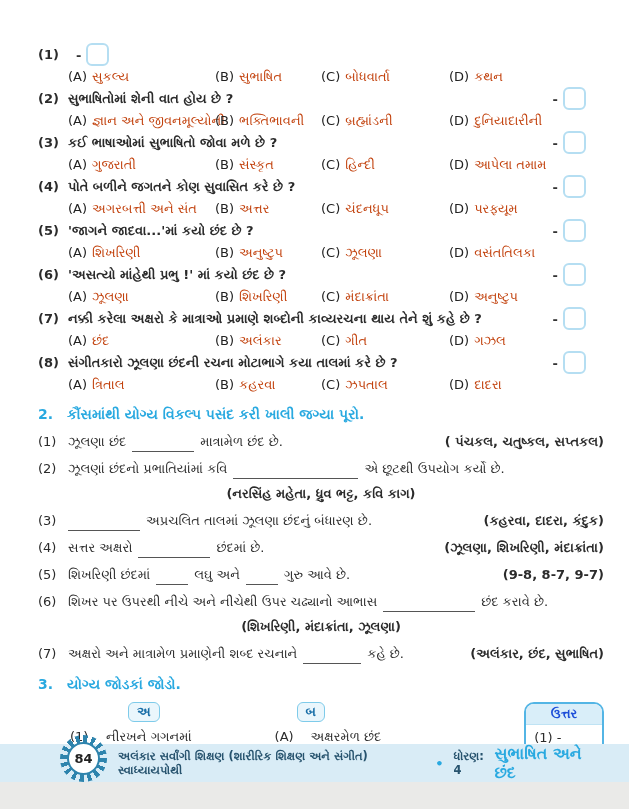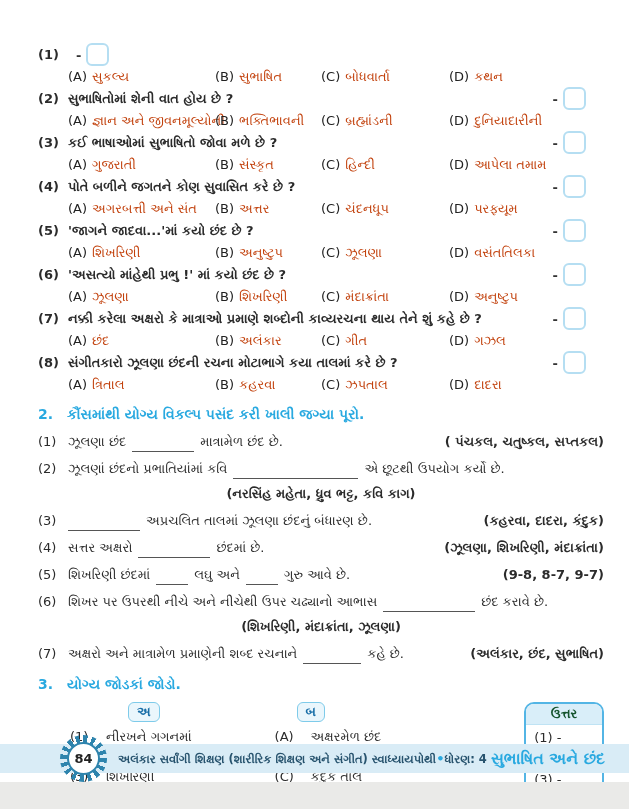--- a/index.html
+++ b/index.html
@@ -55,42 +55,42 @@
   }
   .col-a .col-badge { margin-left:58px; }
   .col-b .col-badge { margin-left:22px; }
   .match-row { display:flex; gap:8px; line-height:20px; height:20px; }
   .m-num { flex:0 0 28px; }
   .ans-panel {
     margin-left:auto; width:80px; border:2px solid #53b5e5; border-radius:10px;
     background:#fff; overflow:hidden; align-self:flex-start;
   }
   .ans-panel-head {
-    background:#d9eef9; color:#14532d; font-weight:bold; text-align:center;
+    background:#d9eef9; color:#1d4ed8; font-weight:bold; text-align:center;
     padding:2px 0; border-bottom:1px solid #bfe3f4;
   }
   .ans-row { display:flex; align-items:flex-end; padding:2px 6px 1px 8px; height:21px; }
   .ans-row .blank { width:18px; margin-left:2px; border-bottom-color:#333; }
 
   
   .footer-bar {
-    position:absolute; left:0; right:0; bottom:36px; height:29px;
+    position:absolute; left:0; right:0; bottom:27px; height:38px;
     background:#d9ecf6; display:flex; align-items:center;
   }
   .bottom-strip { position:absolute; left:0; right:0; bottom:0; height:27px; background:#eaeae8; }
   .page-badge {
     position:absolute; left:60px; top:-9px; width:47px; height:47px; border-radius:50%;
     background:repeating-conic-gradient(#2e84ad 0deg 11deg, rgba(0,0,0,0) 11deg 22.5deg);
     display:flex; align-items:center; justify-content:center;
   }
   .page-badge-inner {
     width:33px; height:33px; border-radius:50%; background:#fff; border:2px solid #2e84ad;
     display:flex; align-items:center; justify-content:center; font-weight:bold; font-size:13px; color:#222;
   }
-  .footer-text { margin-left:118px; color:#27536e; font-weight:bold; font-size:11.5px; display:flex; gap:0; align-items:center; }
+  .footer-text { margin-left:118px; color:#27536e; font-weight:bold; font-size:11.5px; display:flex; gap:10px; align-items:center; }
   .footer-bullet { color:#29a9e0; font-size:13px; }
   .footer-right { margin-left:auto; margin-right:24px; color:#29a9e0; font-weight:bold; font-size:16px; }
 </style>
 </head>
 <body>
 
 <div class="content">
 
   <div>
 

